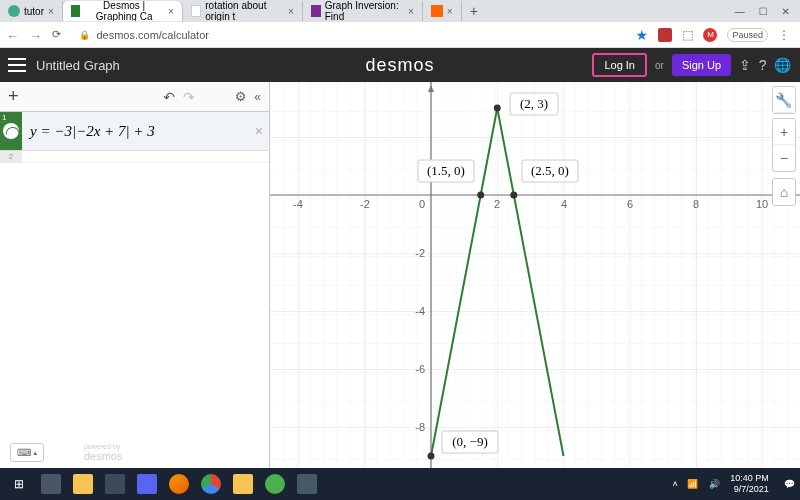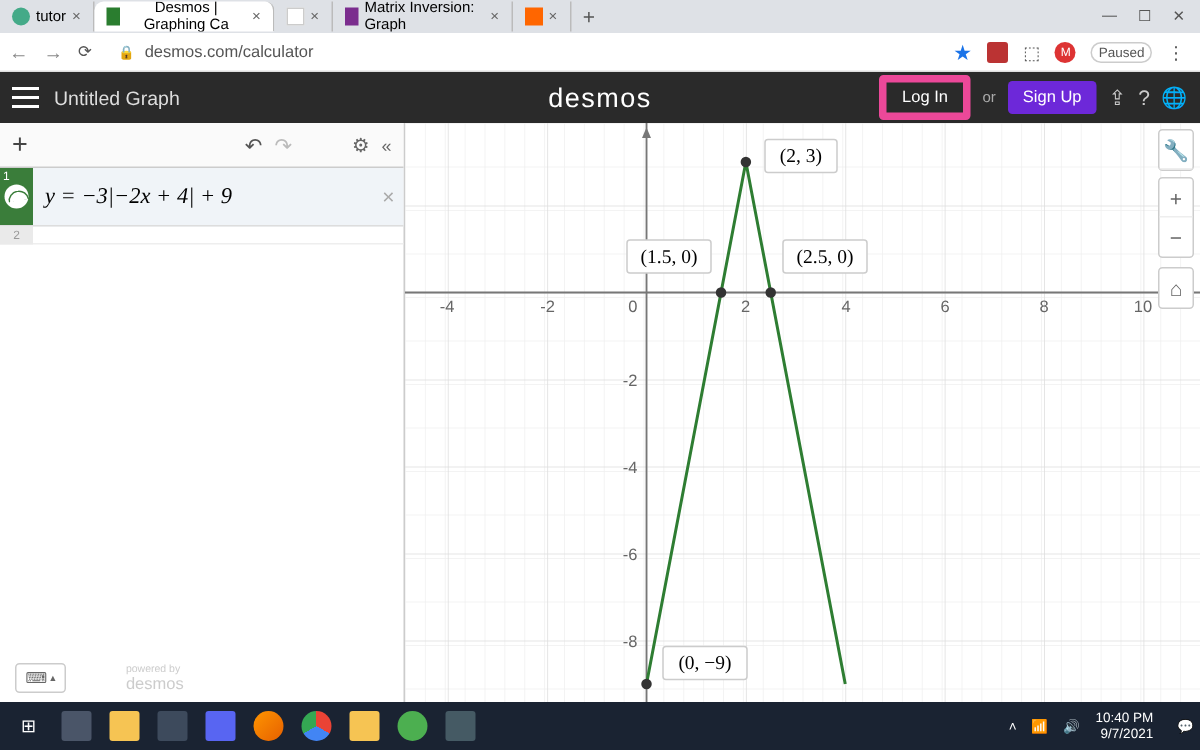--- a/index.html
+++ b/index.html
@@ -26,21 +26,21 @@
 .paused { font-size: 9px; color: #555; border:1px solid #ccc; border-radius:10px; padding:1px 4px; }
 .menu-dots { font-size: 12px; color: #555; }
 
 
 .desmos-header { height: 34px; background: #2a2a2a; display: flex; align-items: center; padding: 0 8px; color: #fff; }
 .hamburger { width: 18px; height: 14px; display: flex; flex-direction: column; justify-content: space-between; margin-right: 10px; }
 .hamburger span { height: 2px; background: #fff; }
 .graph-title { font-size: 13px; color: #ddd; }
 .desmos-logo { position: absolute; left: 50%; transform: translateX(-50%); font-size: 18px; letter-spacing: 1px; font-weight: 300; }
 .header-right { margin-left: auto; display: flex; align-items: center; gap: 8px; }
-.login-btn { border: 5px solid #ec4899; background: transparent; color: #fff; padding: 4px 10px; font-size: 11px; border-radius: 3px; }
+.login-btn { border: 2px solid #ec4899; background: transparent; color: #fff; padding: 4px 10px; font-size: 11px; border-radius: 3px; }
 .or-text { font-size: 10px; color: #aaa; }
 .signup-btn { background: #6d28d9; border: none; color: #fff; padding: 5px 10px; font-size: 11px; border-radius: 3px; }
 .header-icon { font-size: 14px; color: #ccc; }
 
 
 .main { display: flex; height: 386px; }
 
 
 .expr-panel { width: 270px; border-right: 1px solid #ccc; display: flex; flex-direction: column; background: #fff; }
 .expr-toolbar { height: 30px; border-bottom: 1px solid #ccc; display: flex; align-items: center; padding: 0 8px; background: #fafafa; }
@@ -95,25 +95,26 @@
       <span>tutor</span>
       <span class="tab-close">×</span>
     </div>
   <div class="tab active">
       <span class="favicon" style="background:#2a7d2f"></span>
       <span>Desmos | Graphing Ca</span>
       <span class="tab-close">×</span>
     </div>
   <div class="tab">
       <span class="favicon" style="background:#fff;border:1px solid #ccc"></span>
+      <span>rotation about origin t</span>
       <span class="tab-close">×</span>
     </div>
   <div class="tab">
       <span class="favicon" style="background:#7b2d8e"></span>
-      <span>Matrix Inversion: Graph</span>
+      <span>Graph Inversion: Find</span>
       <span class="tab-close">×</span>
     </div>
   <div class="tab">
       <span class="favicon" style="background:#f60"></span>
       <span class="tab-close">×</span>
     </div>
   <div class="tab-new">+</div>
   <div class="window-controls">
     <span>—</span>
     <span>☐</span>
@@ -167,21 +168,21 @@
         <span>↷</span>
       </div>
       <span class="gear">⚙</span>
       <span class="collapse">«</span>
     </div>
     <div class="expr-row">
       <div class="expr-index">
         <span style="position:absolute;top:1px;left:2px">1</span>
         <div class="wave-icon"></div>
       </div>
-      <div class="expr-text">y = −3|−2x + 4| + 9</div>
+      <div class="expr-text">y = −3|−2x + 7| + 3</div>
       <span class="expr-close">×</span>
     </div>
     <div class="expr-row2" style="display:flex">
       <div class="idx2">2</div>
     </div>
     <div class="expr-footer">
       <div class="keyboard-btn">⌨ <span style="font-size:7px">▴</span></div>
       <div class="powered">
         <div style="font-size:7px">powered by</div>
         <div>desmos</div>

